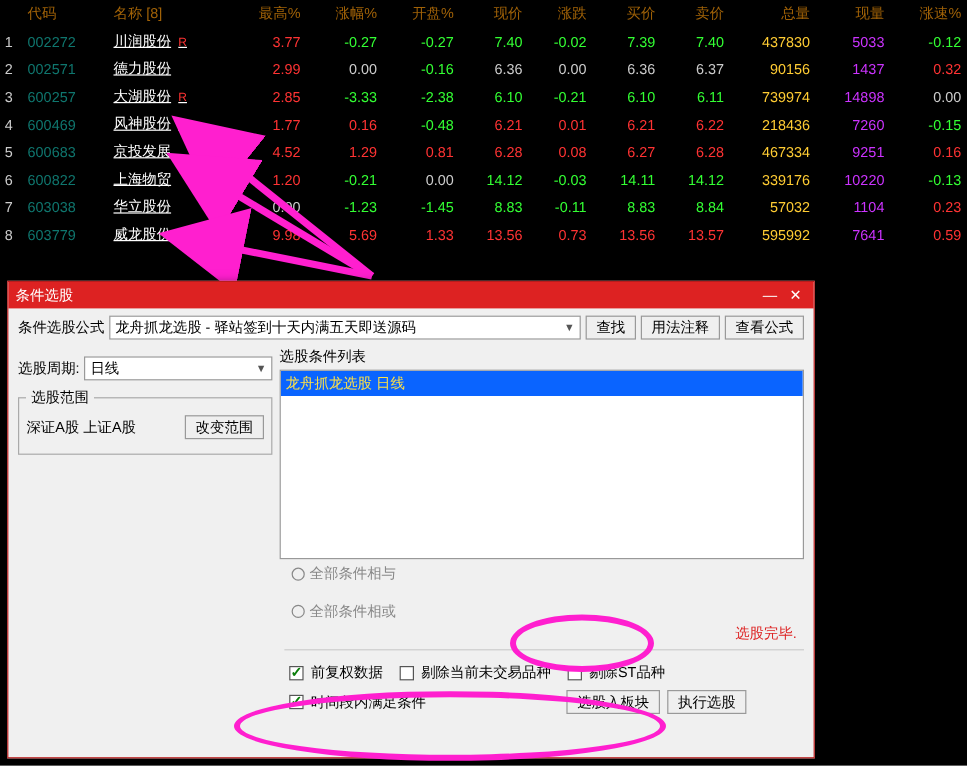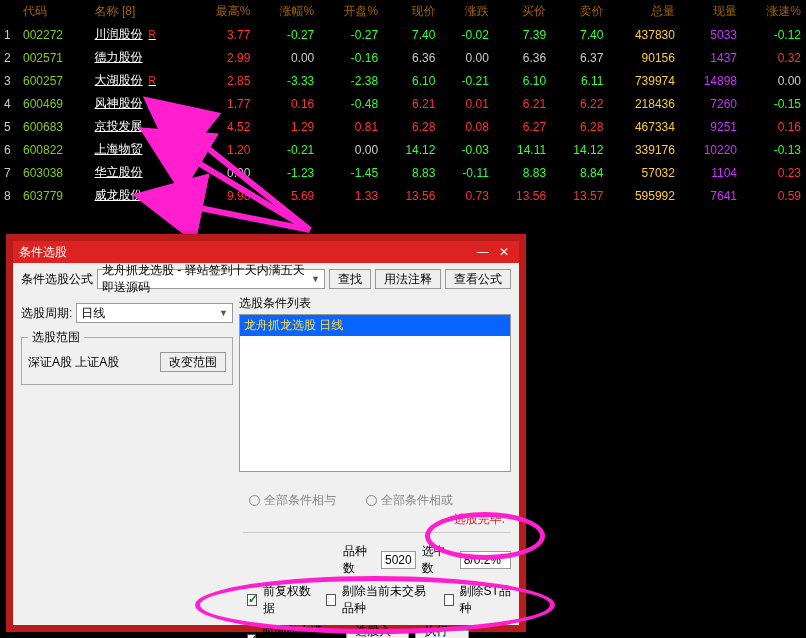--- a/index.html
+++ b/index.html
@@ -4,52 +4,52 @@
 <style>
   * { box-sizing: border-box; margin: 0; padding: 0; }
   body { background: #000; font-family: "Microsoft YaHei", SimSun, sans-serif; font-size: 12px; width: 806px; height: 638px; overflow: hidden; position: relative; }
   
   
   .stock-table { width: 100%; border-collapse: collapse; }
   .stock-table th, .stock-table td { text-align: right; padding: 3px 5px; white-space: nowrap; font-size: 12px; }
   .stock-table th { color: #a16207; font-weight: normal; }
   .stock-table th.left, .stock-table td.left { text-align: left; }
   .stock-table td.row-num { color: #ccc; width: 18px; text-align: left; padding-left: 4px; }
-  .stock-table td.code { color: #84cc16; }
+  .stock-table td.code { color: #0f766e; }
   .stock-table td.name { color: #fff; text-align: left; text-decoration: underline; }
   .stock-table td .r-mark { color: #ff3333; margin-left: 6px; font-size: 10px; }
   .up { color: #ff3333; }
   .down { color: #33ff33; }
   .flat { color: #ccc; }
   .vol { color: #ffcc33; }
   .cur { color: #cc33ff; }
 
   
-  .dialog { position: absolute; left: 6px; top: 234px; width: 520px; height: 398px; background: #f0f0f0; border: 7px solid #b91c1c; box-shadow: 2px 2px 8px rgba(0,0,0,0.5); font-size: 12px; color: #000; }
+  .dialog { position: absolute; left: 6px; top: 234px; width: 673px; height: 398px; background: #f0f0f0; border: 1px solid #b91c1c; box-shadow: 2px 2px 8px rgba(0,0,0,0.5); font-size: 12px; color: #000; }
   .titlebar { background: #d22; color: #fff; height: 22px; line-height: 22px; padding: 0 6px; display: flex; justify-content: space-between; align-items: center; }
   .titlebar-btns span { display: inline-block; width: 18px; text-align: center; cursor: pointer; }
   .dlg-body { padding: 6px 8px; }
   .row { display: flex; align-items: center; gap: 4px; margin-bottom: 6px; }
   .combo { flex: 1; height: 20px; border: 1px solid #999; background: #fff; display: flex; align-items: center; justify-content: space-between; padding: 0 4px; }
   .combo .arrow { font-size: 9px; color: #555; }
   .btn { height: 20px; padding: 0 8px; background: #efefef; border: 1px solid #999; display: inline-flex; align-items: center; cursor: pointer; }
   
   fieldset { border: 1px solid #aaa; padding: 6px; margin-bottom: 6px; }
   legend { padding: 0 4px; }
   .params-box { height: 130px; }
   
   .main-area { display: flex; gap: 6px; }
   .left-col { width: 212px; }
   .mid-col { width: 66px; display: flex; flex-direction: column; gap: 12px; padding-top: 10px; }
   .right-col { flex: 1; }
   
   .cond-list { border: 1px solid #999; background: #fff; height: 158px; overflow: hidden; }
   .cond-list .sel { background: #0a64ff; color: #fde047; padding: 2px 4px; }
   
-  .radio-row { display: flex; gap: 30px; margin-top: 20px; color: #888; padding-left: 10px;}
+  .radio-row { display: flex; gap: 14px; margin-top: 4px; color: #888; padding-left: 10px; flex-direction: column;}
   .radio-row label { display: flex; align-items: center; gap: 4px; }
   .radio-dot { width: 11px; height: 11px; border: 1px solid #888; border-radius: 50%; display: inline-block; }
   
   .status-line { text-align: right; color: #d22; padding: 2px 6px 0 0; }
   
   .lower { margin-top: 4px; }
   .chk { width: 12px; height: 12px; border: 1px solid #555; display: inline-block; vertical-align: middle; background: #fff; position: relative; }
   .chk.checked::after { content: "✓"; color: #0a7d0a; position: absolute; top: -3px; left: 0; font-size: 12px; font-weight: bold; }
   .textfield { border: 1px solid #999; background: #fff; height: 18px; padding: 0 3px; display: inline-flex; align-items: center; }
   
@@ -268,26 +268,20 @@
           <label>
               <span class="radio-dot"></span>
               <span>全部条件相或</span>
             </label>
         </div>
         <div class="status-line">选股完毕.</div>
       </div>
     </div>
 
     <div class="lower" style="border-top:1px solid #ccc; padding-top:4px; margin-left:222px;">
-      <div class="lower-row" style="justify-content:flex-start; padding-left:100px;">
-        <span class="lbl">品种数</span>
-        <span class="textfield" style="width:40px">5020</span>
-        <span class="lbl">选中数</span>
-        <span class="textfield" style="width:60px">8/0.2%</span>
-      </div>
       <div class="lower-row">
         <span class="chk checked"></span>
         <span>前复权数据</span>
         <span class="chk" style="margin-left:8px"></span>
         <span>剔除当前未交易品种</span>
         <span class="chk" style="margin-left:8px"></span>
         <span>剔除ST品种</span>
       </div>
       <div class="lower-row">
         <span class="chk checked"></span>

